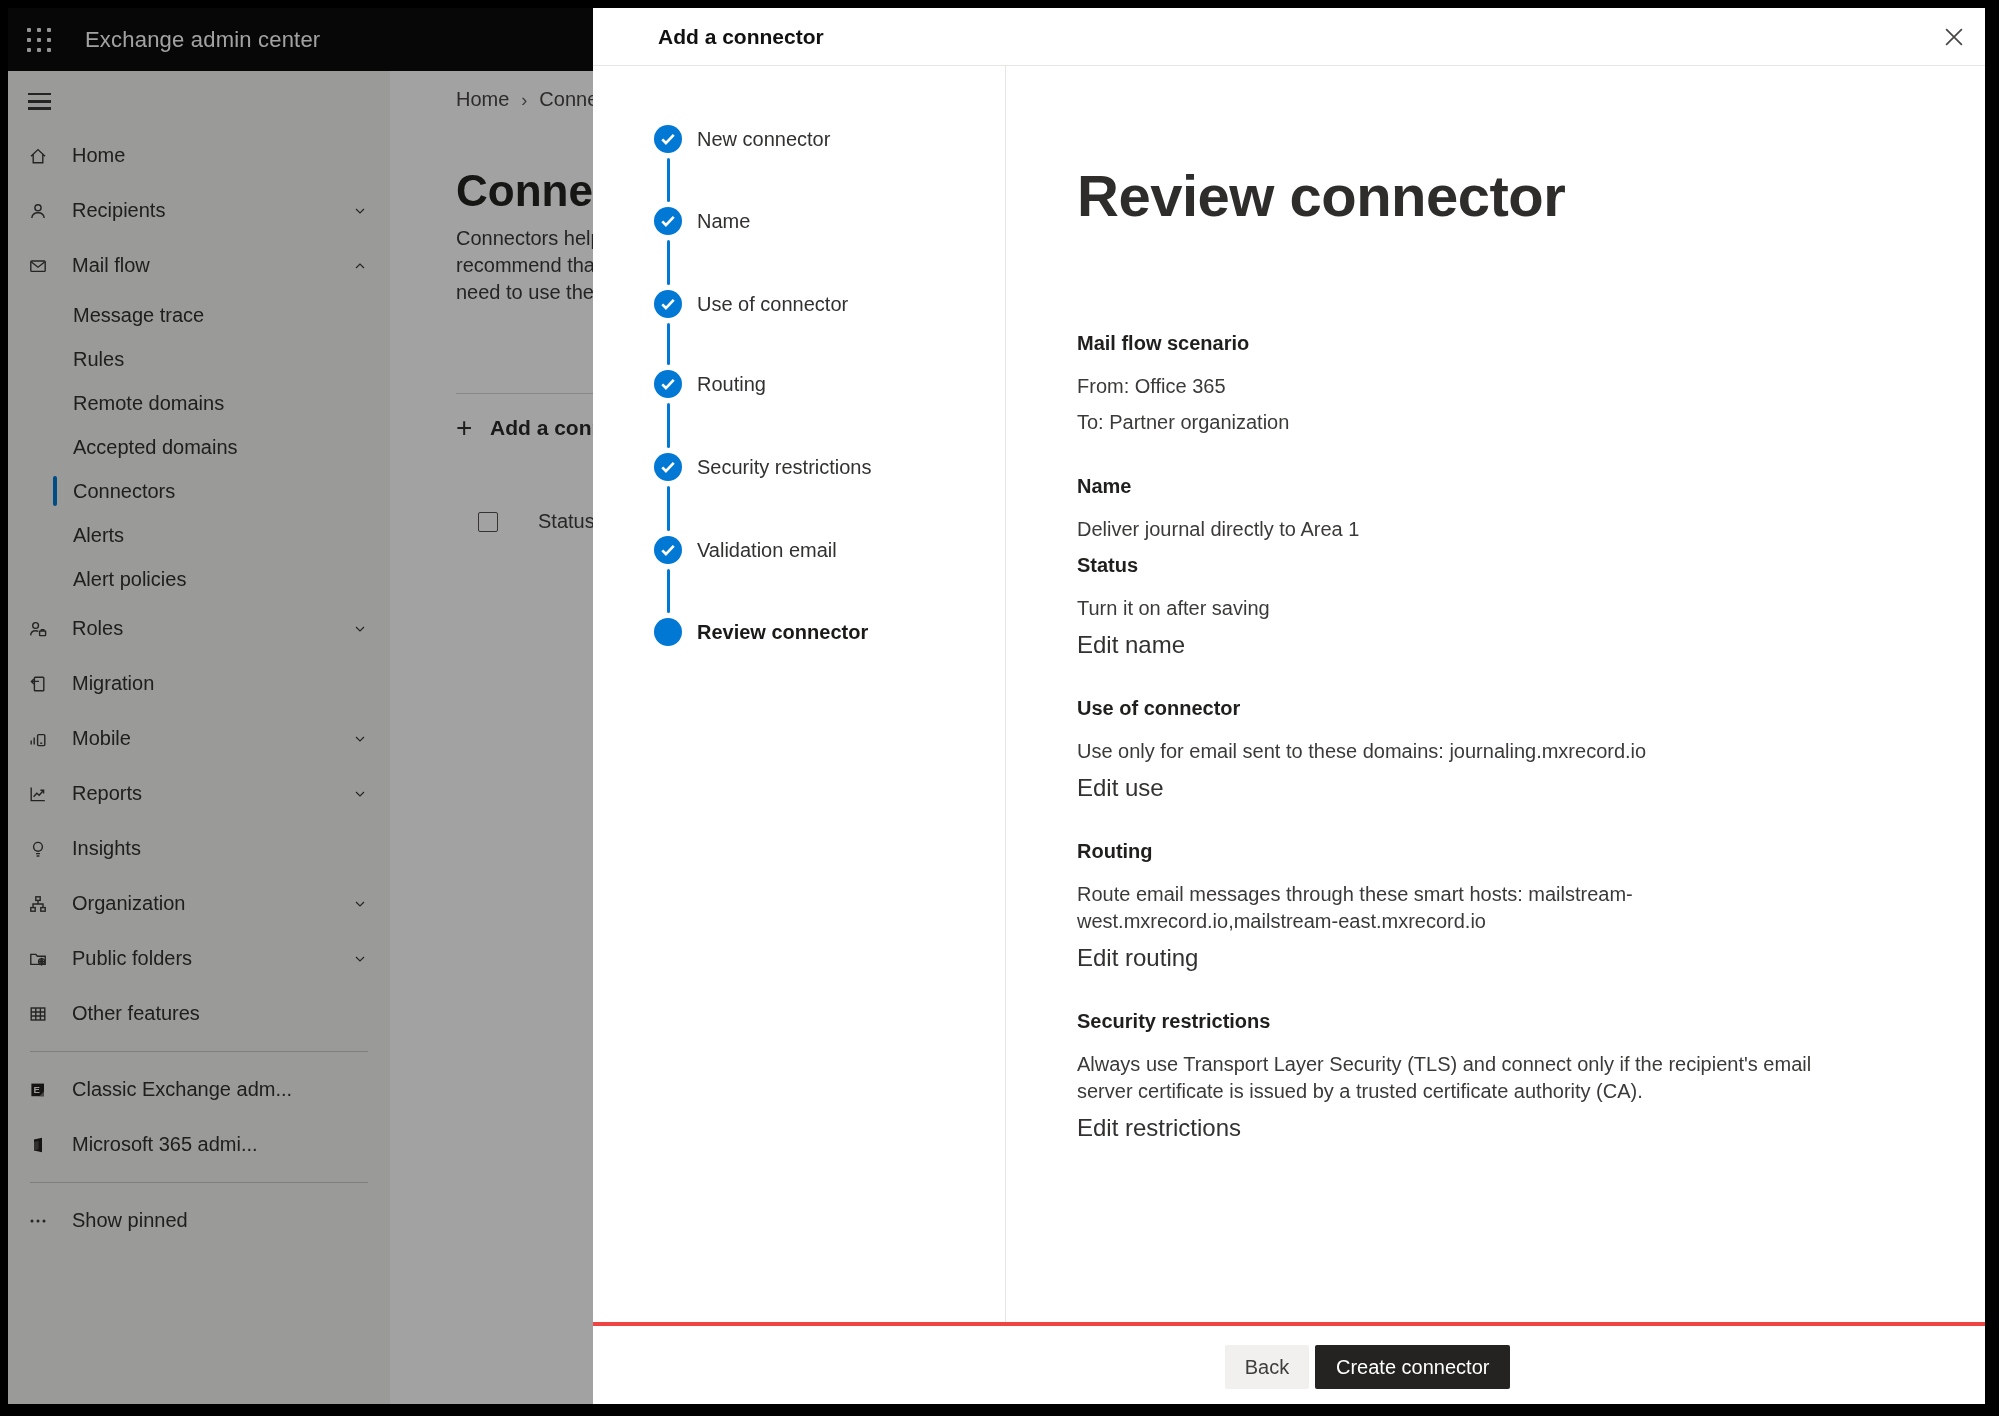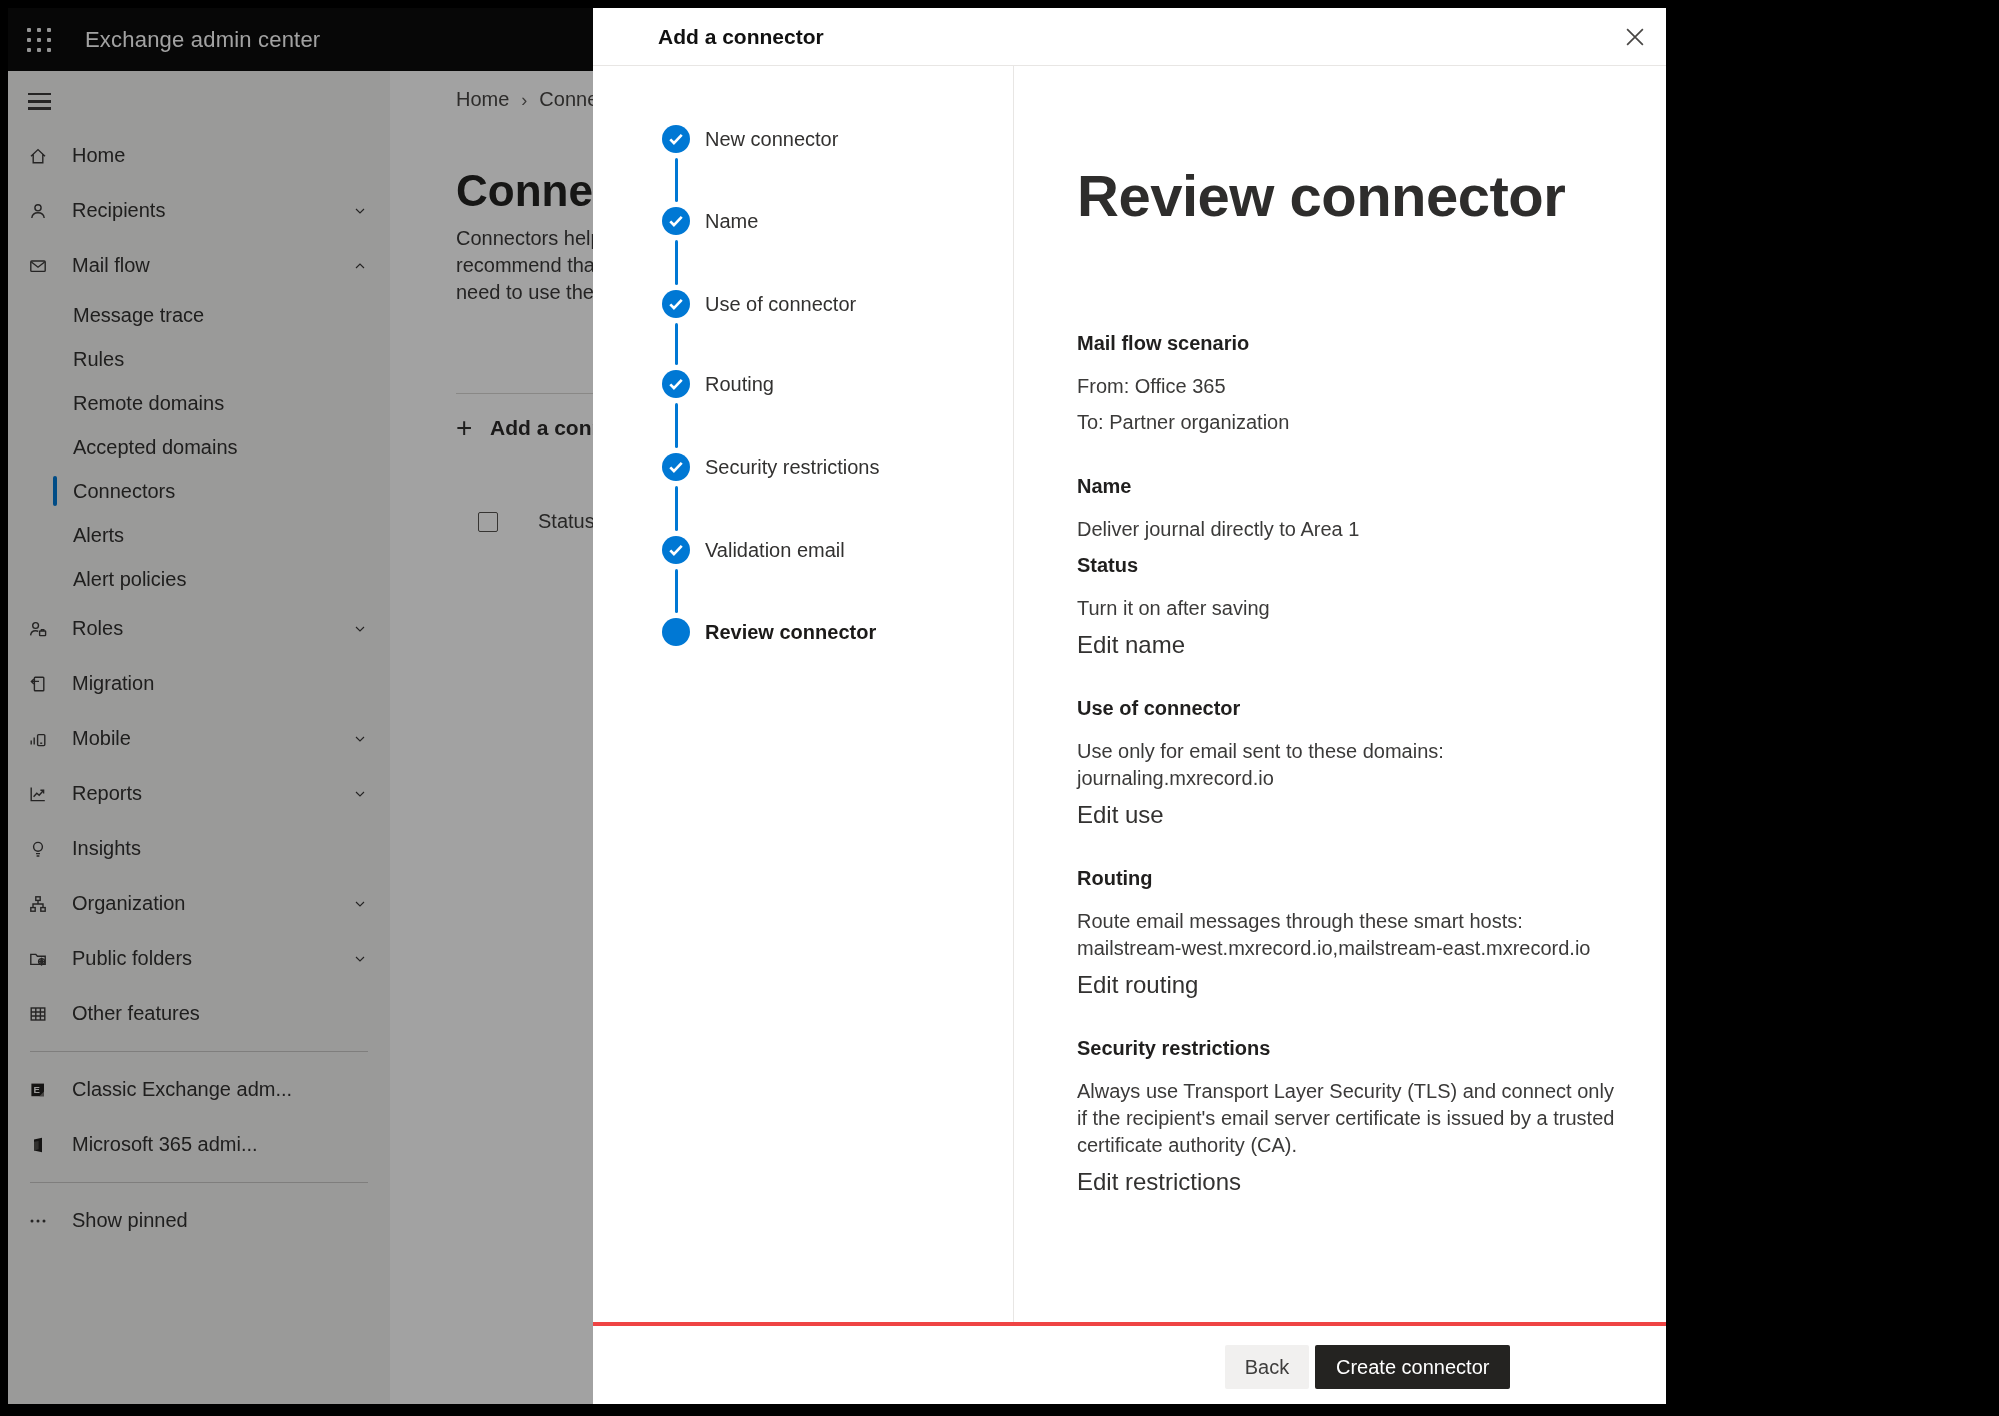--- a/index.html
+++ b/index.html
@@ -3,21 +3,21 @@
 <meta charset="utf-8">
 <style>
   * { margin:0; padding:0; box-sizing:border-box; }
   html,body { width:1999px; height:1416px; background:#000; overflow:hidden;
     font-family:"Liberation Sans","DejaVu Sans",sans-serif; }
   :root{
     --accent:#0078d4; --topbar:#0b0b0b; --sidebar-bg:#f3f2f1; --content-bg:#fdfdfc;
     --text:#323130; --text-strong:#201f1e; --divider:#e8e6e4; --nav-divider:#c9c7c5;
     --create-bg:#242321; --back-bg:#f1f0ef; --scrim:rgba(0,0,0,0.365);
   }
-  .screen{ position:absolute; left:8px; top:8px; width:1658px; height:1396px;
+  .screen{ position:absolute; left:8px; top:8px; width:1977px; height:1396px;
     background:var(--content-bg); overflow:hidden; }
 
   
   .topbar{ position:absolute; left:0; top:0; width:100%; height:63px;
     background:var(--topbar); z-index:1; display:flex; align-items:center; }
   .waffle{ position:absolute; left:19px; top:20px; width:25px; height:25px;
     display:grid; grid-template-columns:repeat(3,1fr); gap:5px; cursor:pointer; }
   .waffle i{ width:4px; height:4px; background:#e9e9e9; border-radius:1px; }
   .topbar-title{ position:absolute; left:77px; top:0; line-height:63px;
     color:#ffffff; font-size:22px; font-weight:400; letter-spacing:.2px; }
@@ -63,21 +63,21 @@
 
   
   .dialog{ position:absolute; left:585px; top:0; right:0; bottom:0; background:#fff; z-index:10; }
   .dlg-header{ position:absolute; left:0; top:0; right:0; height:58px;
     border-bottom:1px solid var(--divider); }
   .dlg-title{ position:absolute; left:65px; top:0; line-height:58px;
     font-size:21px; font-weight:700; color:#111; }
   .dlg-close{ position:absolute; right:20px; top:19px; width:22px; height:22px;
     background:transparent; border:none; cursor:pointer; }
 
-  .stepper{ position:absolute; left:8px; top:58px; width:413px; bottom:82px;
+  .stepper{ position:absolute; left:0; top:58px; width:413px; bottom:82px;
     border-right:1px solid var(--divider); }
   .step-circle{ position:absolute; left:61px; width:28px; height:28px; border-radius:50%;
     background:var(--accent); }
   .step-line{ position:absolute; left:73.5px; width:3px; background:var(--accent); border-radius:2px; }
   .step-label{ position:absolute; left:104px; font-size:20px; line-height:26px;
     color:var(--text); white-space:nowrap; cursor:pointer; }
   .step-label.current{ font-weight:700; color:#1b1a19; }
 
   .dlg-body{ position:absolute; left:413px; top:58px; right:0; bottom:82px;
     padding:0 40px 0 71px; overflow:hidden; }

